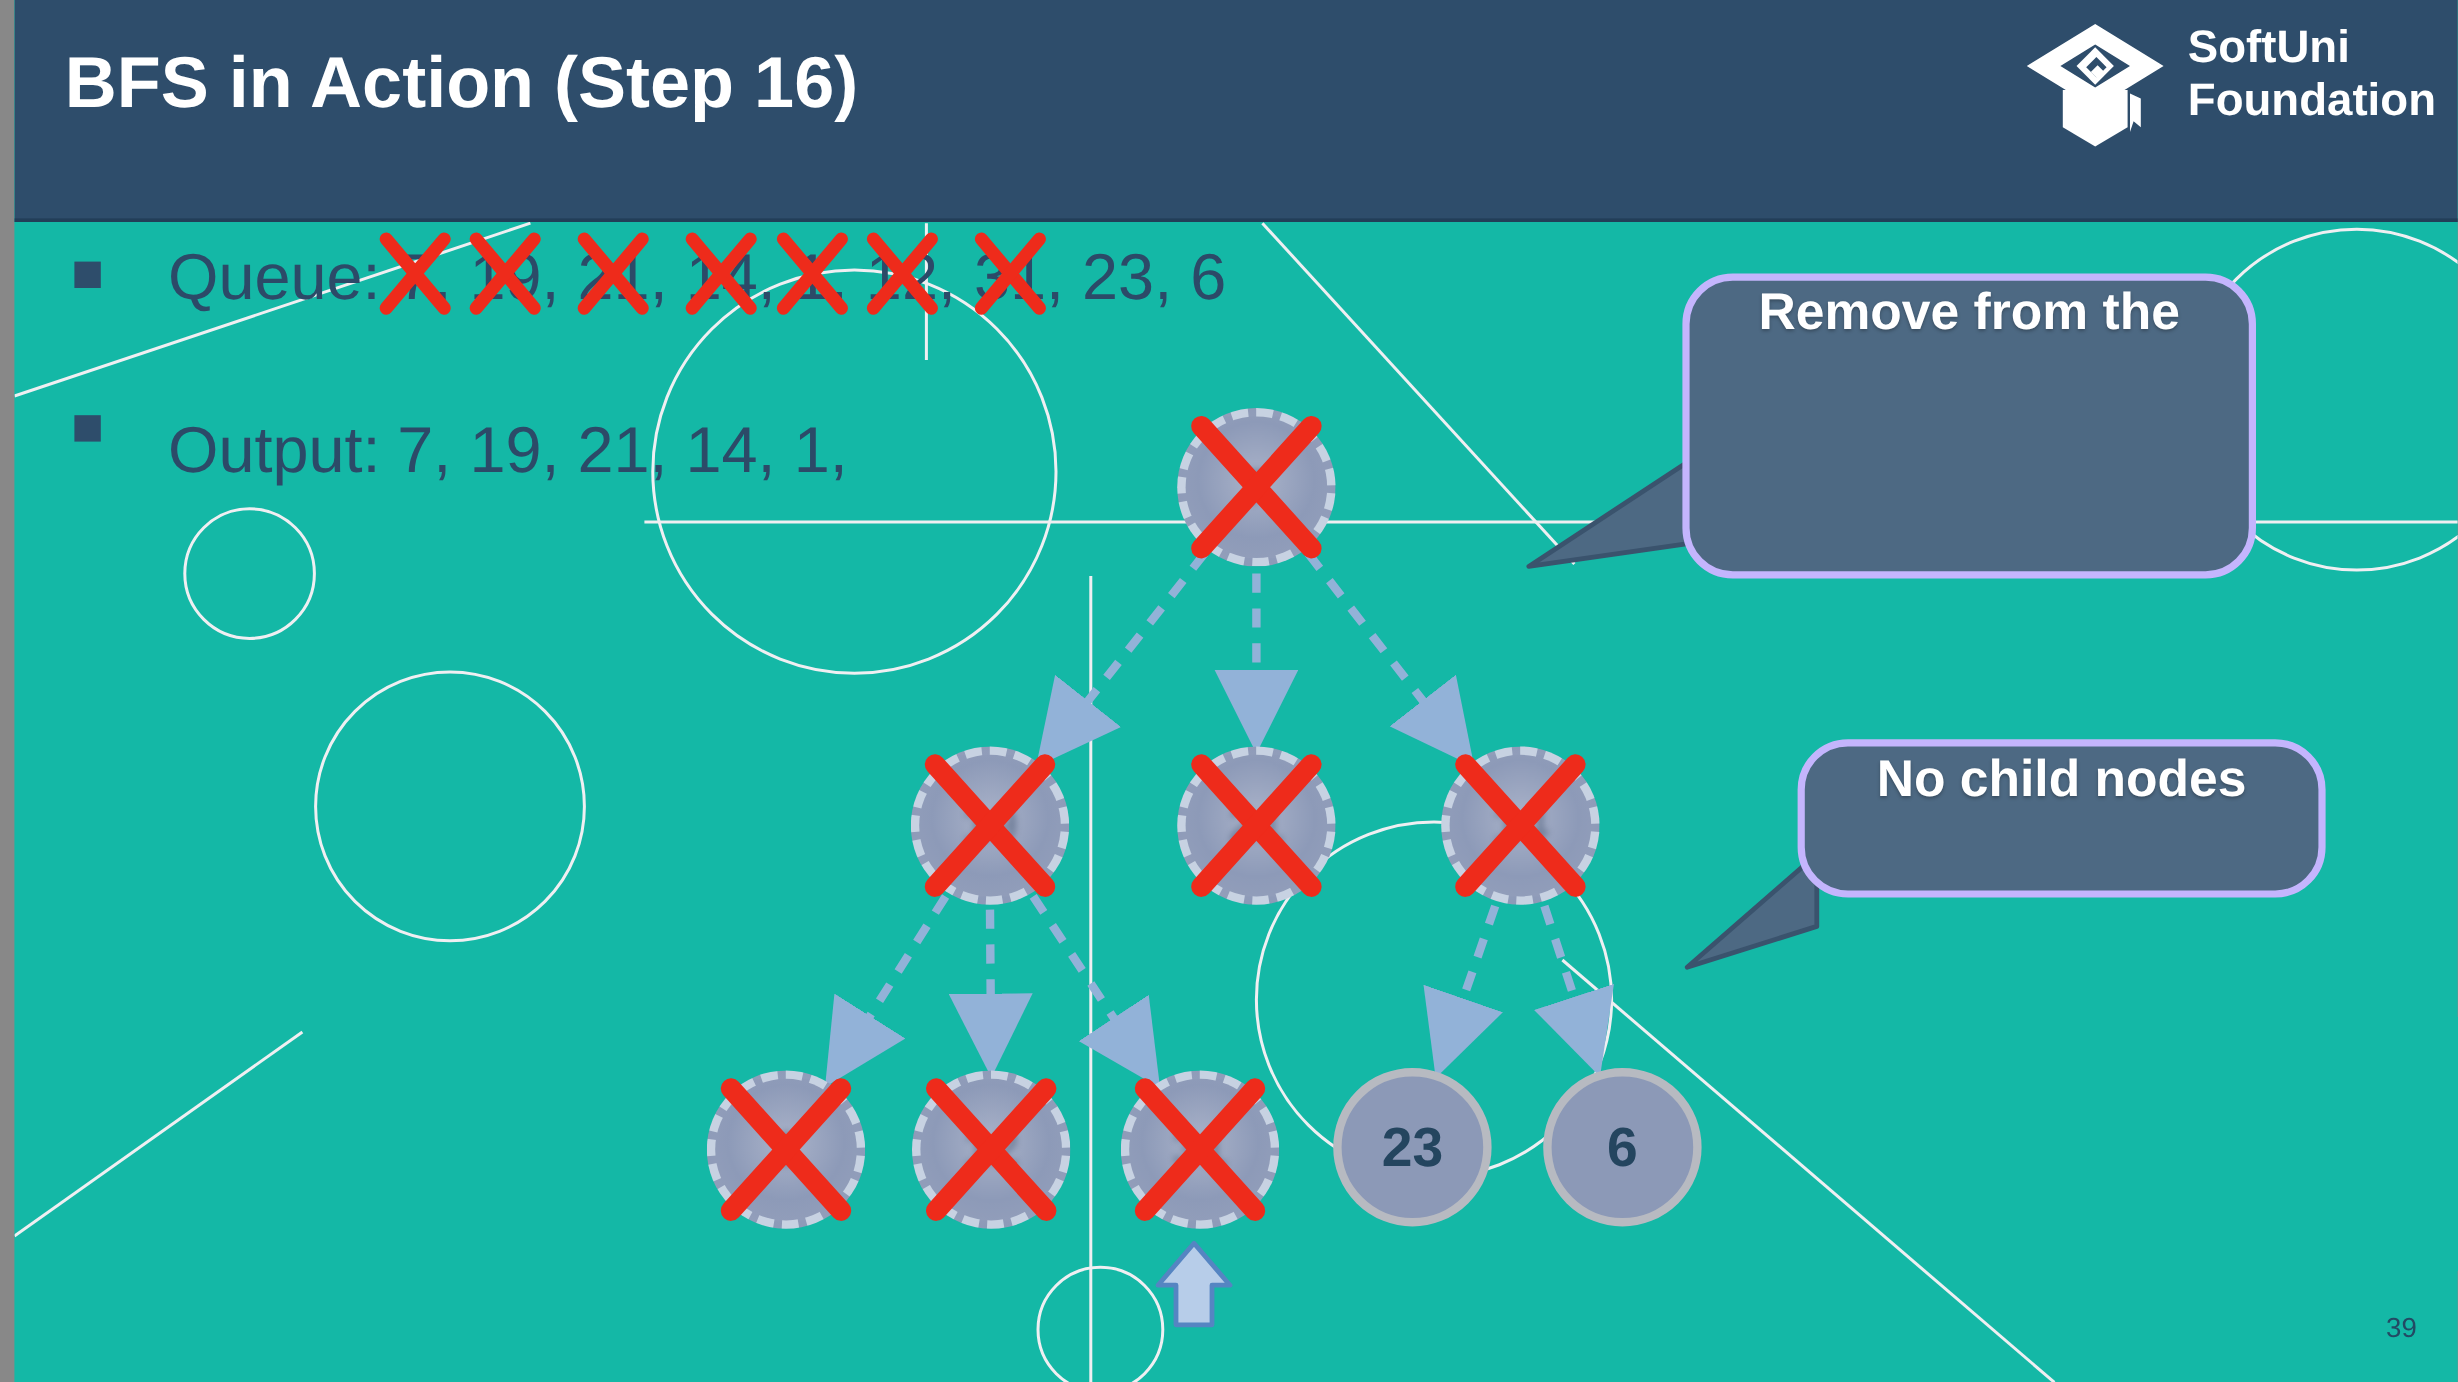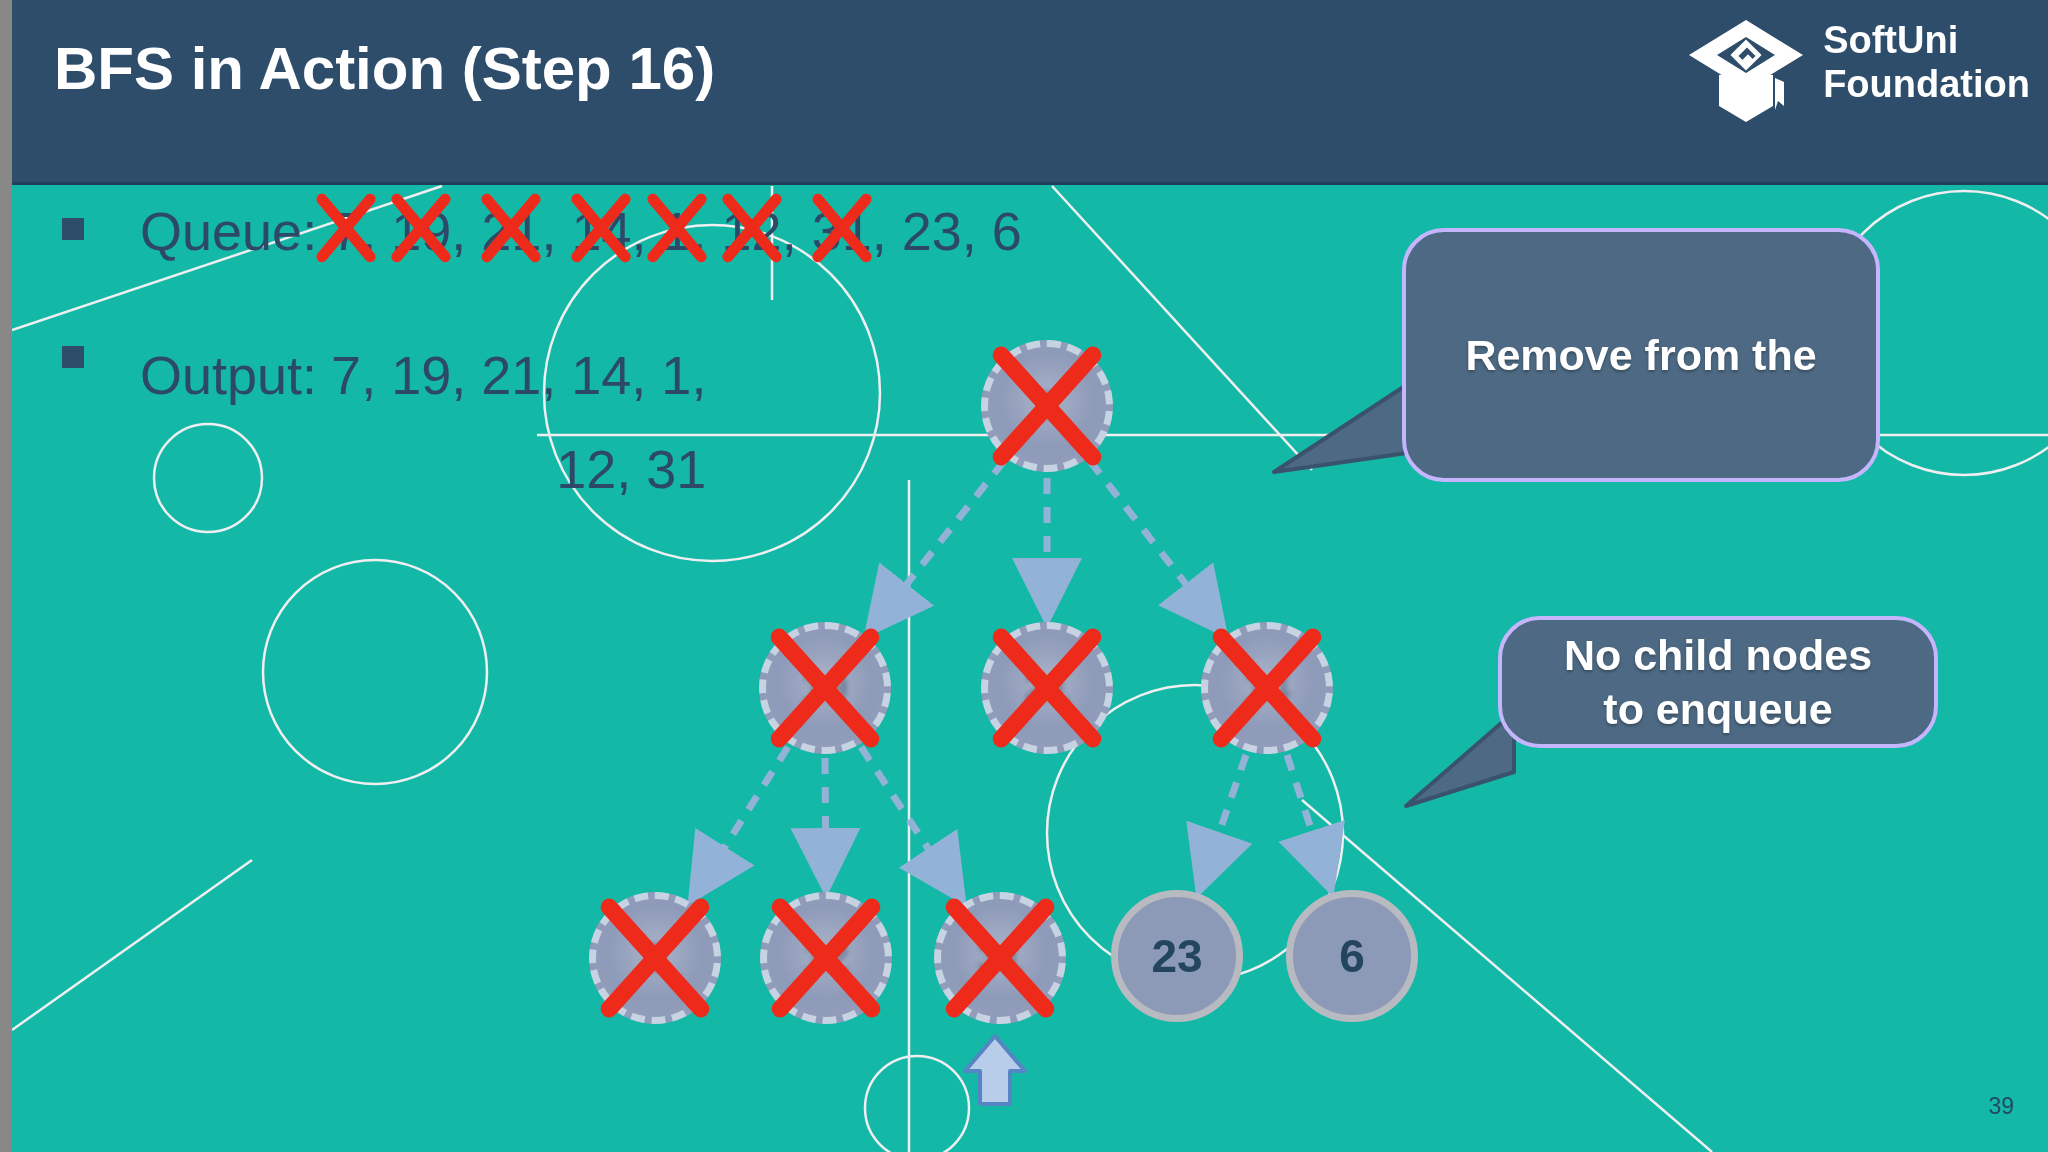--- a/index.html
+++ b/index.html
@@ -48,23 +48,23 @@
   }
   .nlabel{font-size:46px; font-weight:700; color:#24455F;}
   .nlabel.faded{color:#2E405C; opacity:.38; filter:blur(2.5px); font-size:42px;}
   .nx{position:absolute; left:50%; top:50%; width:0; height:0;}
   .nxbar{position:absolute; left:0; top:0; width:154px; height:17px;
     background:#EE2B1B; border-radius:9px;}
   .nxbar.a{transform:translate(-50%,-50%) rotate(48deg);}
   .nxbar.b{transform:translate(-50%,-50%) rotate(-48deg);}
 
   
-  .callout{position:absolute; z-index:3; background:#4D6983; border:4px solid #c4b5fd;
+  .callout{position:absolute; z-index:3; background:#4D6983; border:6px solid #c4b5fd;
     border-radius:42px; color:#ffffff; font-weight:700; text-align:center;
-    display:flex; flex-direction:column; justify-content:center;
+    display:flex; flex-direction:row; justify-content:center;
     text-shadow:0 2px 3px rgba(0,0,0,.28); box-sizing:border-box;}
   .callout-1{left:1390px; top:228px; width:478px; height:254px; font-size:43px; line-height:52px;}
   .callout-2{left:1486px; top:616px; width:440px; height:132px; font-size:43px; line-height:54px;}
 
   
   .page-number{position:absolute; right:46px; bottom:32px; color:#234A64; font-size:23px; z-index:4;}
 </style>
 </head>
 <body>
 
@@ -139,21 +139,20 @@
     <div class="sq"></div>
     <div>
       <span class="qlabel">Queue:</span><span class="qitem crossed"><span>7</span><span class="xbar a"></span><span class="xbar b"></span></span><span>, </span><span class="qitem crossed"><span>19</span><span class="xbar a"></span><span class="xbar b"></span></span><span>, </span><span class="qitem crossed"><span>21</span><span class="xbar a"></span><span class="xbar b"></span></span><span>, </span><span class="qitem crossed"><span>14</span><span class="xbar a"></span><span class="xbar b"></span></span><span>, </span><span class="qitem crossed"><span>1</span><span class="xbar a"></span><span class="xbar b"></span></span><span>, </span><span class="qitem crossed"><span>12</span><span class="xbar a"></span><span class="xbar b"></span></span><span>, </span><span class="qitem crossed"><span>31</span><span class="xbar a"></span><span class="xbar b"></span></span><span>, </span><span class="qitem"><span>23</span></span><span>, </span><span class="qitem"><span>6</span></span>
     </div>
   </div>
 
   <div class="bullet-row row-output">
     <div class="sq"></div>
     <div>
       <div class="out-line"><span class="qlabel">Output:</span><span>7, 19, 21, 14, 1,</span></div>
-      <div class="out-line">12, 31</div>
     </div>
   </div>
 
   <div class="node crossed" style="left:969px; top:340px;">
     <span class="nlabel faded">7</span>
     <div class="nx">
         <div class="nxbar a"></div>
         <div class="nxbar b"></div>
       </div>
   </div>
@@ -204,18 +203,17 @@
   </div>
   <div class="node plain" style="left:1274px; top:890px;">
     <span class="nlabel">6</span>
   </div>
 
   <div class="callout callout-1">
     <div>Remove from the</div>
   </div>
   <div class="callout callout-2">
     <div>No child nodes</div>
-    <div>to enqueue</div>
   </div>
 
   <div class="page-number">39</div>
 
 </div>
 
 </body></html>

